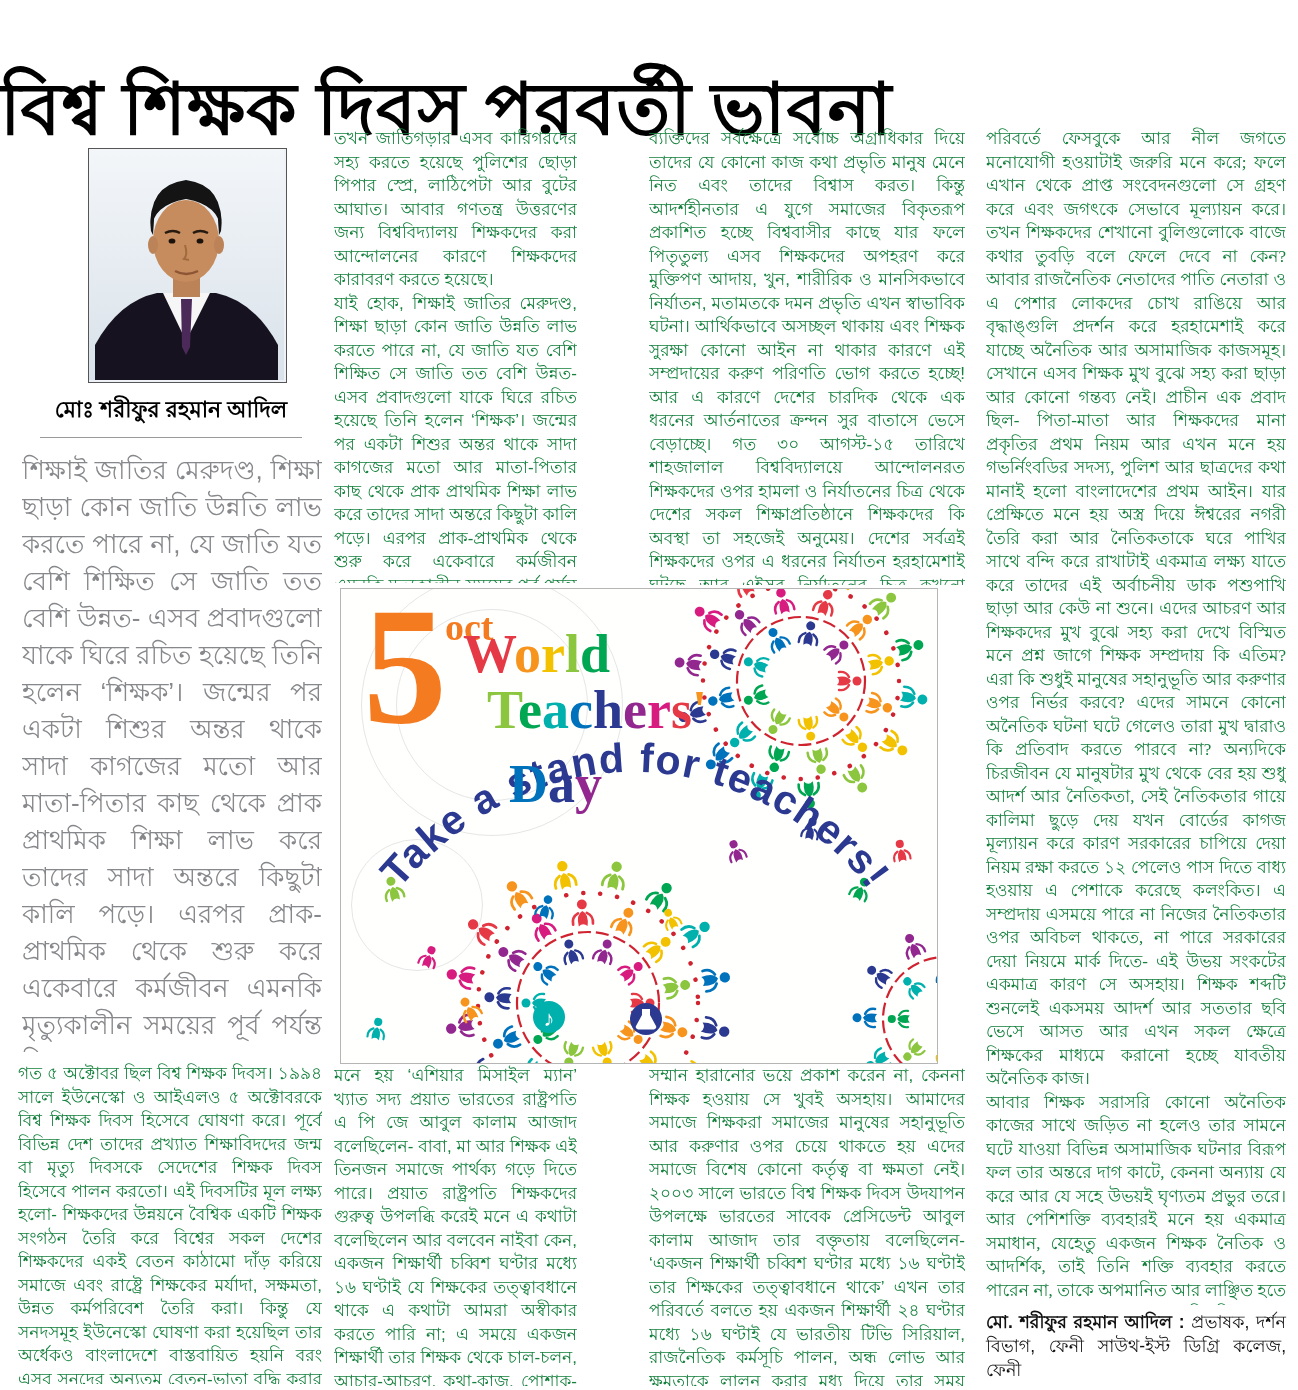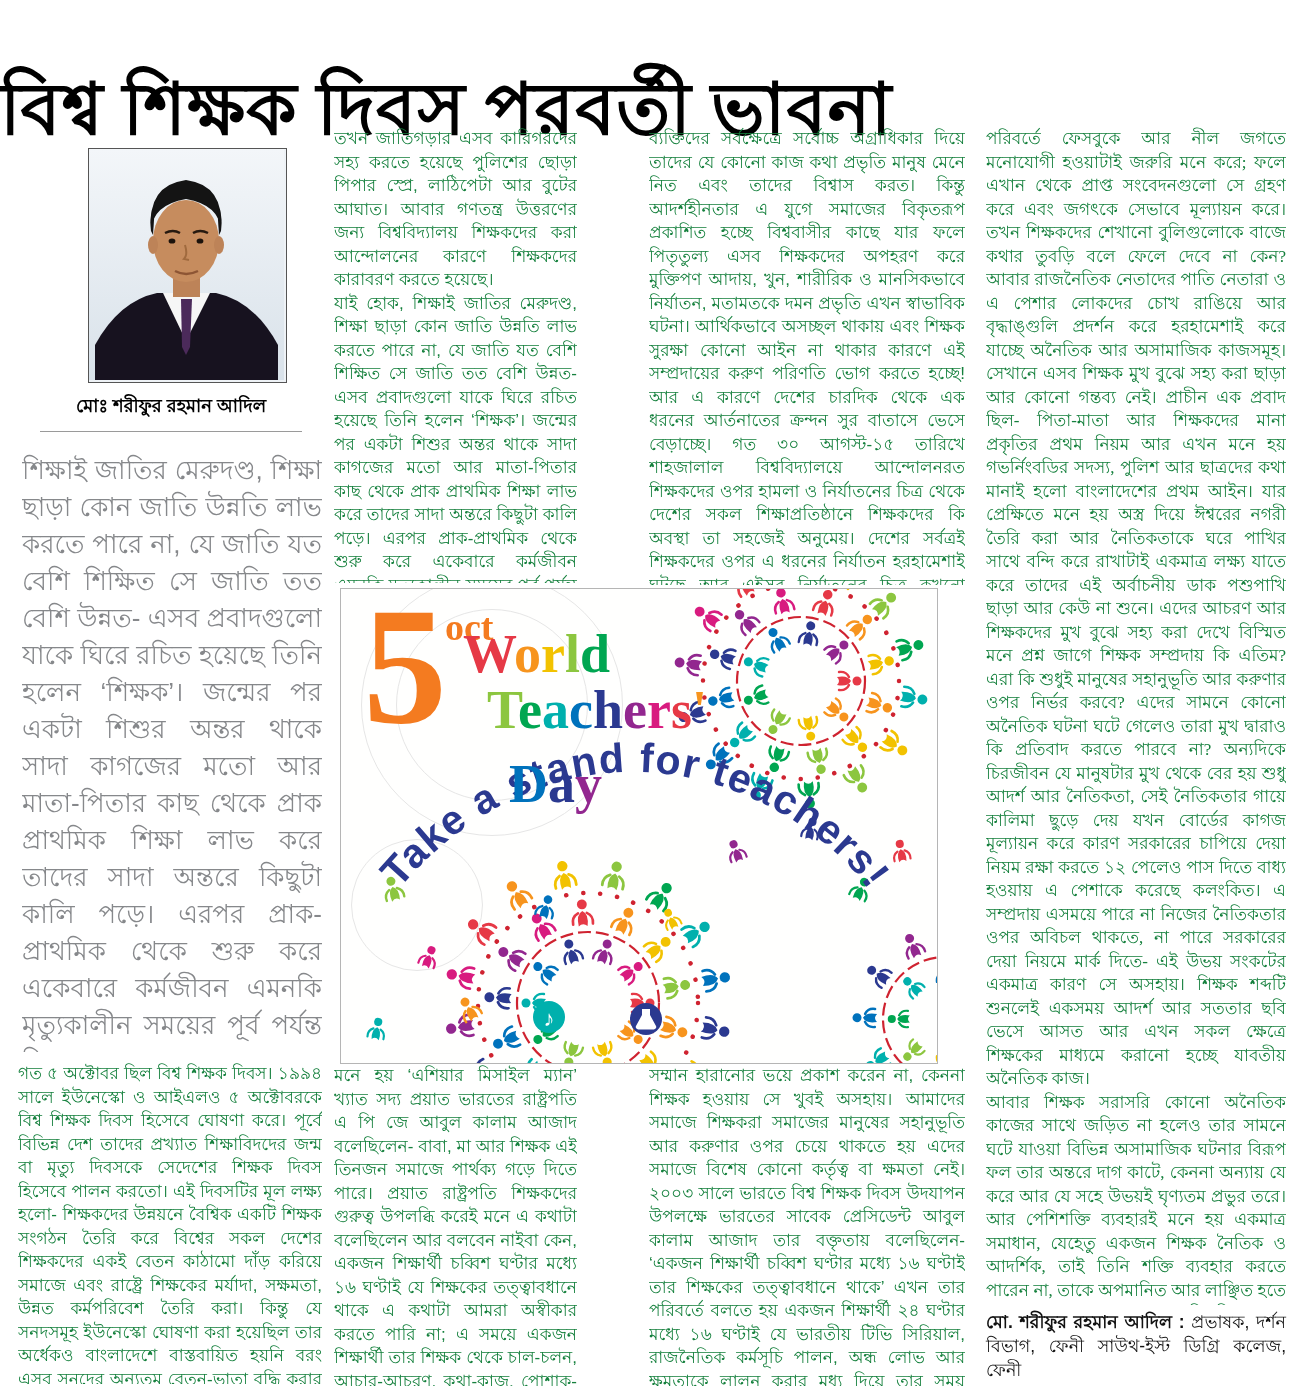--- a/index.html
+++ b/index.html
@@ -16,21 +16,21 @@
   .col2-top{left:334px;top:127px;width:243px;height:456px;}
   .col2-bottom{left:334px;top:1064px;width:243px;height:322px;}
   .col3-top{left:649px;top:127px;width:316px;height:458px;}
   .col3-bottom{left:649px;top:1064px;width:316px;height:322px;}
   .col4{left:986px;top:127px;width:300px;height:1178px;font-family:Liberation Serif, serif;}
   .lead{left:22px;top:452px;width:300px;height:600px;}
   
   .photo-frame{position:absolute;left:88px;top:148px;width:197px;height:233px;border:1px solid #555;background:#eef2f6;}
   .photo-frame svg{display:block;}
   .photo-caption{position:absolute;left:40px;top:392px;width:262px;text-align:center;
-      font-weight:bold;font-size:18px;color:#000;padding-bottom:8px;border-bottom:1px solid #9a9a9a;}
+      font-weight:bold;font-size:22px;color:#000;padding-bottom:8px;border-bottom:1px solid #9a9a9a;}
   
   .poster{position:absolute;left:340px;top:588px;width:596px;height:474px;background:#fffffe;
       border:1px solid #b5b5b5;overflow:hidden;}
   .poster .ring{position:absolute;border:1px solid #e6e6e6;border-radius:50%;}
   .logo-5{position:absolute;left:22px;top:-8px;font-family:"Liberation Serif","DejaVu Serif",serif;
       font-size:168px;line-height:1;font-weight:bold;}
   .logo-oct{position:absolute;left:104px;top:16px;font-size:38px;font-weight:bold;
       font-family:"Liberation Serif","DejaVu Serif",serif;}
   .logo-line{position:absolute;font-family:"Liberation Serif","DejaVu Serif",serif;
       font-weight:bold;font-size:54px;line-height:1;}

